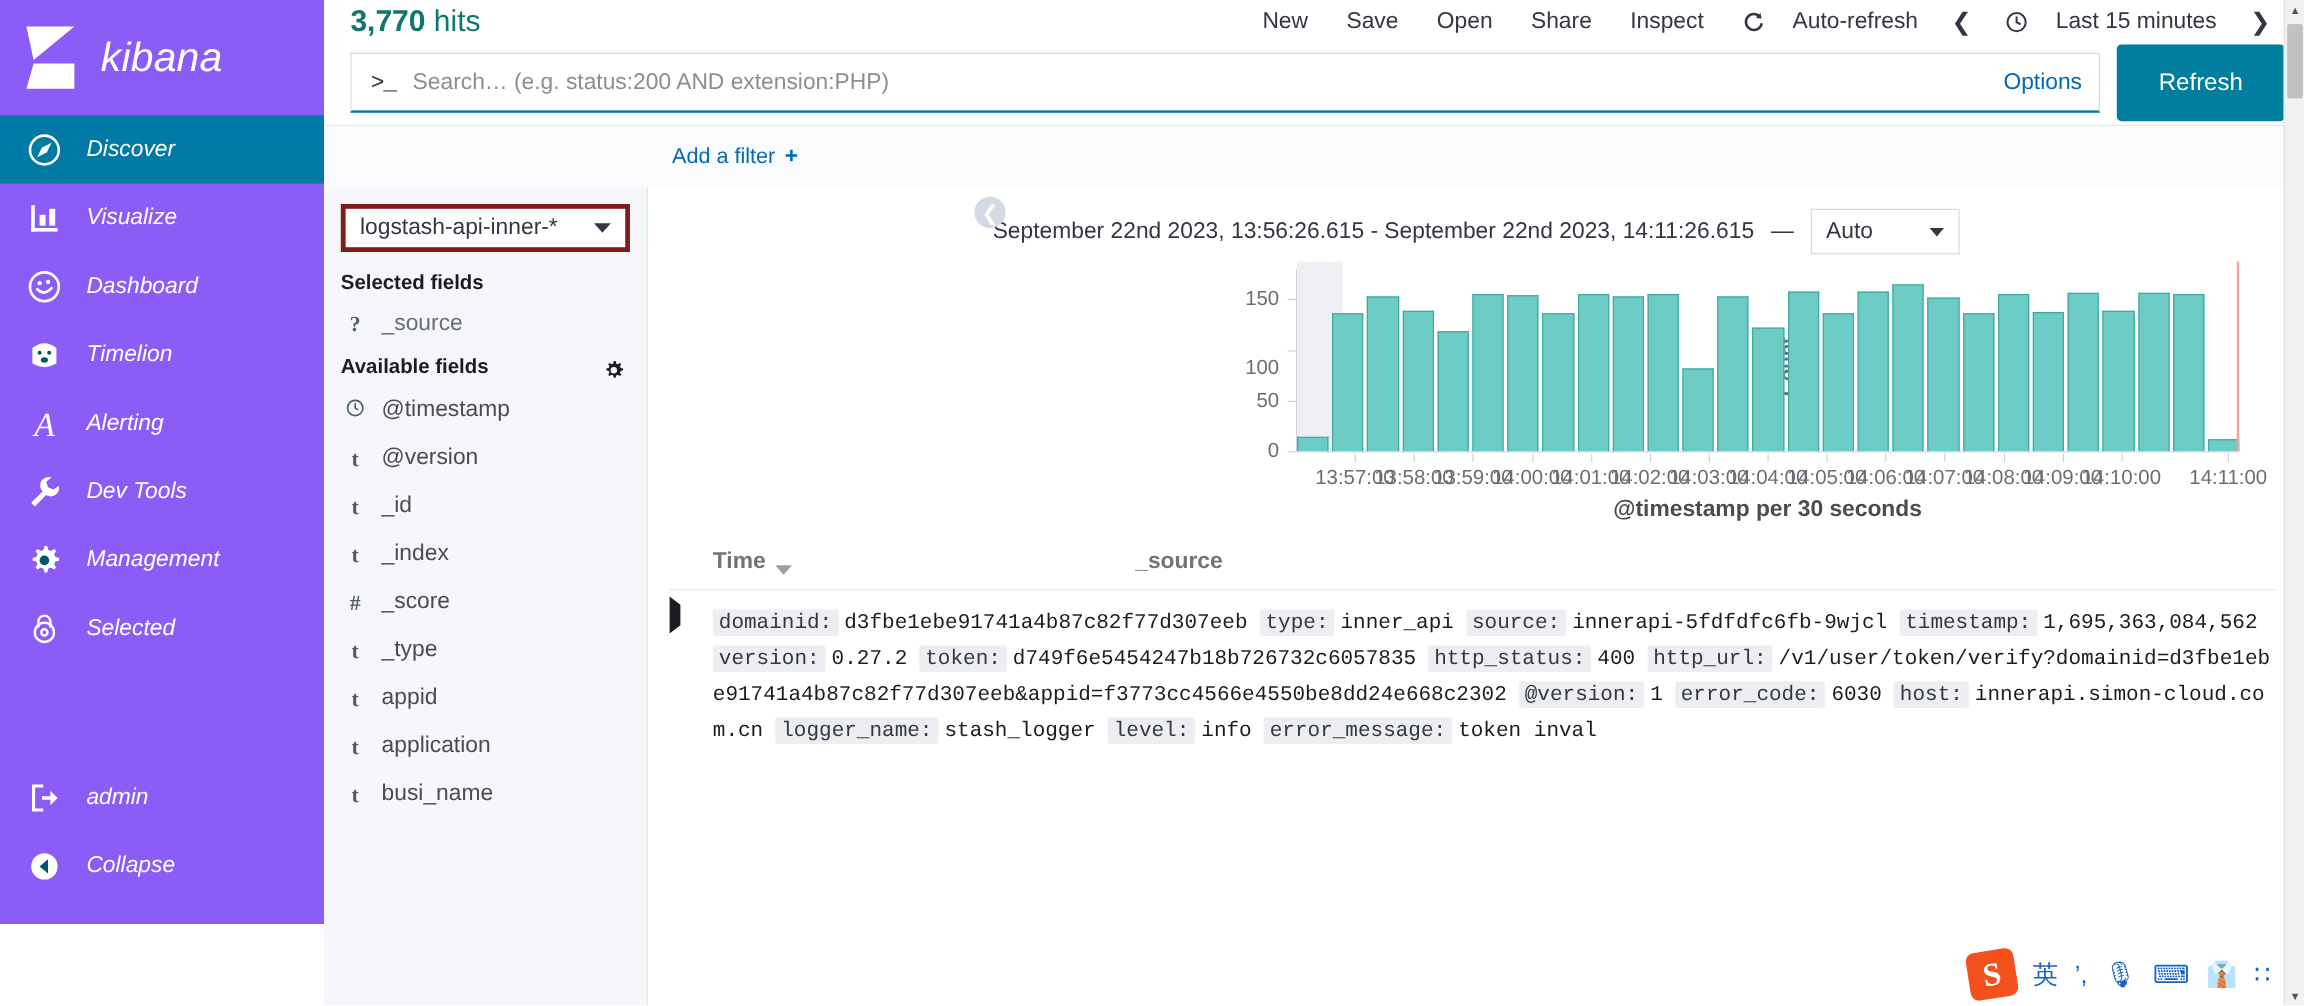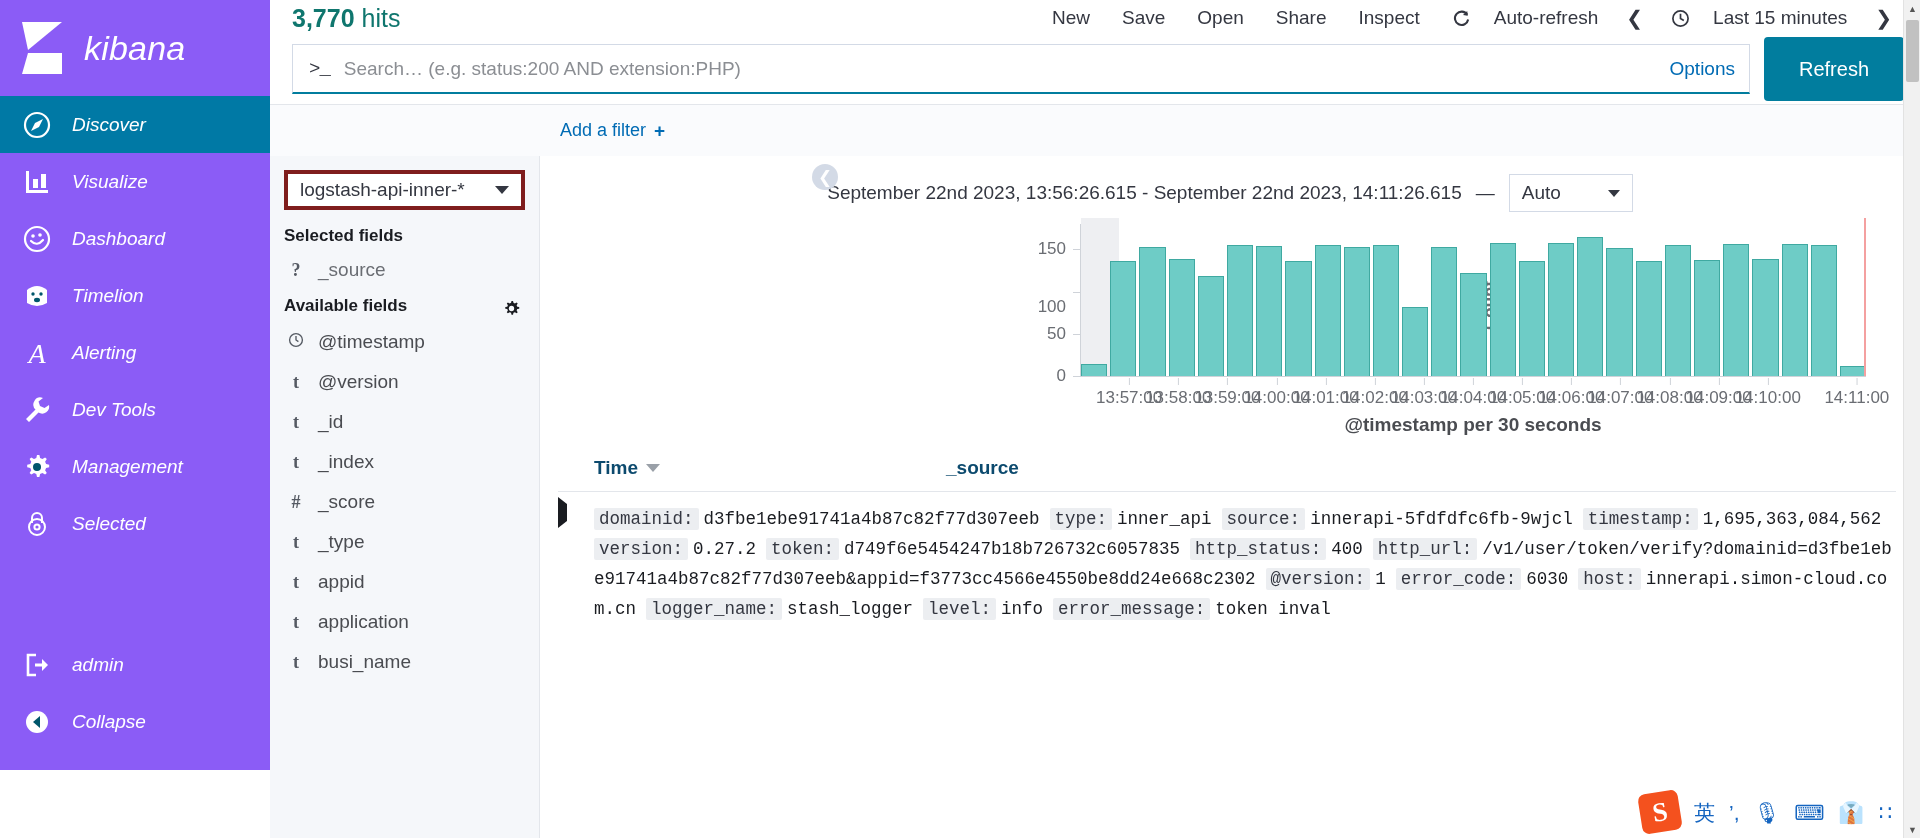--- a/index.html
+++ b/index.html
@@ -249,22 +249,22 @@
   
   .doctable { flex: 1 1 auto; padding: 0 24px 0 0; min-height: 0; overflow: hidden; }
   .dt-head {
     display: flex; border-bottom: 1px solid #e3e6eb;
     padding: 14px 0 12px 0; margin-left: 18px;
   }
   .dt-col-toggle { width: 36px; min-width: 36px; }
   .dt-col-time { width: 352px; min-width: 352px; }
   .dt-col-src { flex: 1 1 auto; min-width: 0; }
   .dt-h {
-    font-size: 19px; font-weight: 700; color: #0c4a6e;
-    display: flex; align-items: center; gap: 8px; cursor: pointer;
+    font-size: 19px; font-weight: 700; color: #737373;
+    display: flex; align-items: flex-end; gap: 8px; cursor: pointer;
   }
   .sort-caret {
     width: 0; height: 0; border-left: 7px solid transparent;
     border-right: 7px solid transparent; border-top: 8px solid #9aa0a8;
   }
   .dt-row { display: flex; padding: 12px 0 10px 0; margin-left: 18px; }
   .expand-caret {
     width: 0; height: 0; border-top: 7px solid transparent;
     border-bottom: 7px solid transparent; border-left: 9px solid #1a1c21;
     margin-top: 8px; cursor: pointer;

